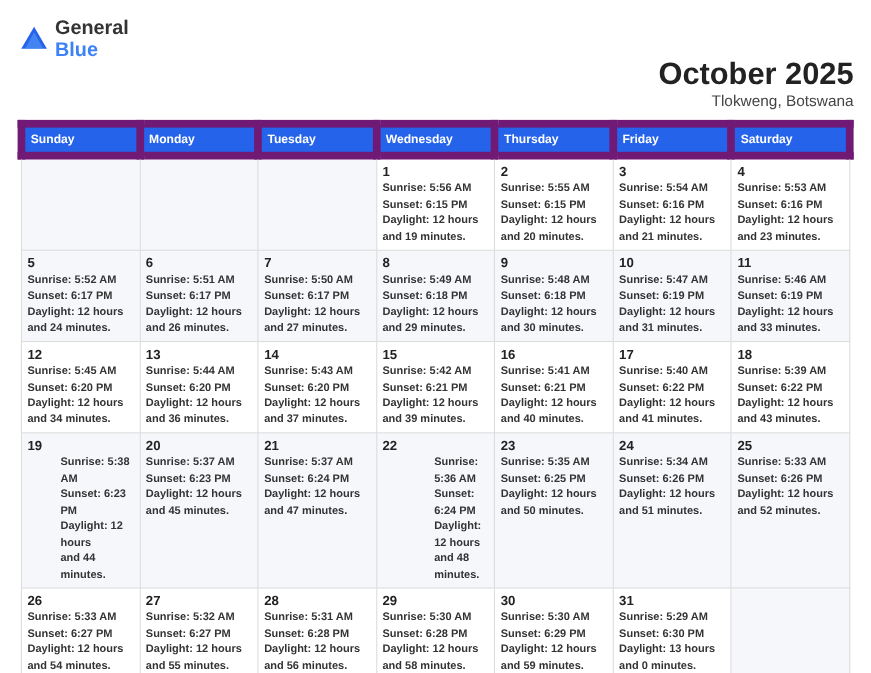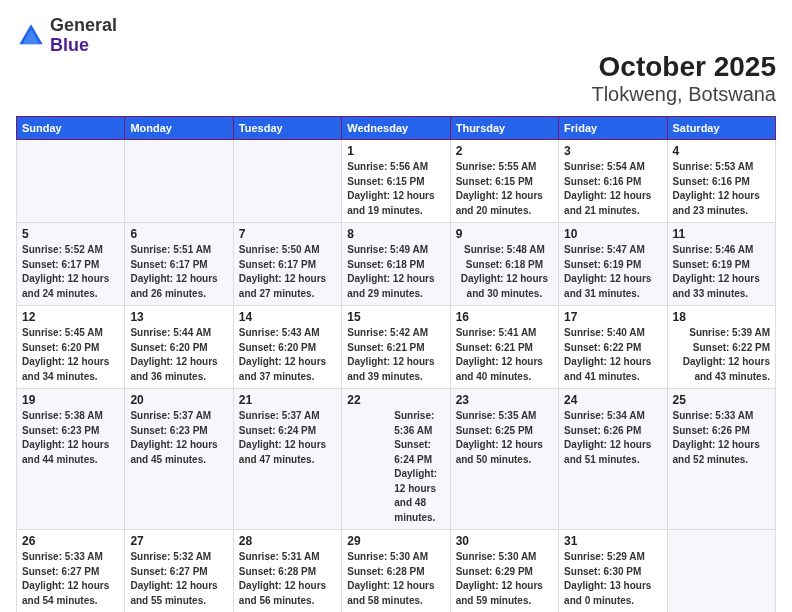--- a/index.html
+++ b/index.html
@@ -25,51 +25,51 @@
       display: flex;
       align-items: center;
       gap: 4px;
     }
     .logo-text {
       font-size: 18px;
       font-weight: bold;
       line-height: 1.1;
     }
     .logo-text .general { color: #333; }
-    .logo-text .blue { color: #4c1d95; }
+    .logo-text .blue { color: #3b82f6; }
     .logo-icon {
       width: 30px;
       height: 30px;
     }
     .title-block {
       text-align: right;
     }
     .month-title {
       font-size: 28px;
       font-weight: bold;
       color: #222;
       margin-top: 35px;
     }
     .location {
-      font-size: 20px;
+      font-size: 14px;
       color: #444;
     }
     .calendar {
       width: 100%;
       border-collapse: collapse;
       font-size: 10px;
     }
     .calendar th {
       background: #2563eb;
       color: white;
       text-align: left;
       padding: 5px 5px;
       font-size: 11px;
       font-weight: bold;
-      border: 1px solid #701a75;
+      border: 7px solid #701a75;
     }
     .calendar td {
       width: calc(100% / 7);
       vertical-align: top;
       padding: 4px 5px;
       border: 1px solid #ddd;
       height: 82px;
       background: #fff;
     }
     .calendar tr:nth-child(even) td {
@@ -182,21 +182,21 @@
           </td>
           <td>
             <div class="day-num">8</div>
             <div class="day-info" style="white-space: pre-line;">Sunrise: 5:49 AM
 Sunset: 6:18 PM
 Daylight: 12 hours
 and 29 minutes.</div>
           </td>
           <td>
             <div class="day-num">9</div>
-            <div class="day-info" style="white-space: pre-line; text-align: center;">Sunrise: 5:48 AM
+            <div class="day-info" style="white-space: pre-line;">Sunrise: 5:48 AM
 Sunset: 6:18 PM
 Daylight: 12 hours
 and 30 minutes.</div>
           </td>
           <td>
             <div class="day-num">10</div>
             <div class="day-info" style="white-space: pre-line;">Sunrise: 5:47 AM
 Sunset: 6:19 PM
 Daylight: 12 hours
 and 31 minutes.</div>
@@ -247,30 +247,30 @@
           </td>
           <td>
             <div class="day-num">17</div>
             <div class="day-info" style="white-space: pre-line;">Sunrise: 5:40 AM
 Sunset: 6:22 PM
 Daylight: 12 hours
 and 41 minutes.</div>
           </td>
           <td>
             <div class="day-num">18</div>
-            <div class="day-info" style="white-space: pre-line; text-align: right;">Sunrise: 5:39 AM
+            <div class="day-info" style="white-space: pre-line;">Sunrise: 5:39 AM
 Sunset: 6:22 PM
 Daylight: 12 hours
 and 43 minutes.</div>
           </td>
         </tr>
         <tr>
           <td>
             <div class="day-num">19</div>
-            <div class="day-info" style="white-space: pre-line;">Sunrise: 5:38 AM
+            <div class="day-info" style="white-space: pre-line; margin-left: 30px;">Sunrise: 5:38 AM
 Sunset: 6:23 PM
 Daylight: 12 hours
 and 44 minutes.</div>
           </td>
           <td>
             <div class="day-num">20</div>
             <div class="day-info" style="white-space: pre-line;">Sunrise: 5:37 AM
 Sunset: 6:23 PM
 Daylight: 12 hours
 and 45 minutes.</div>

